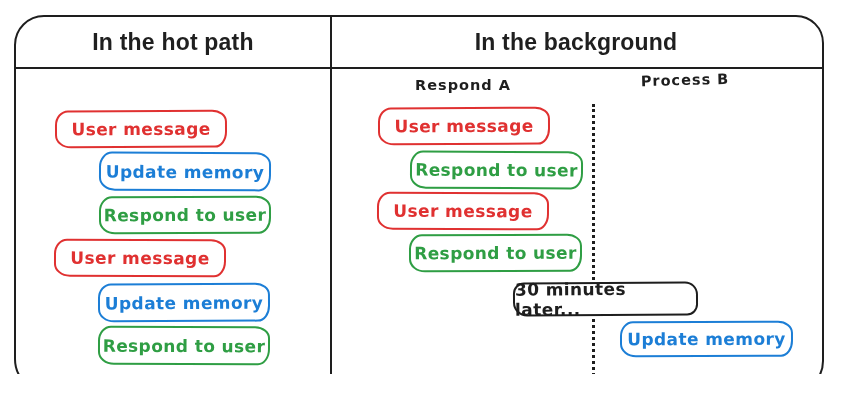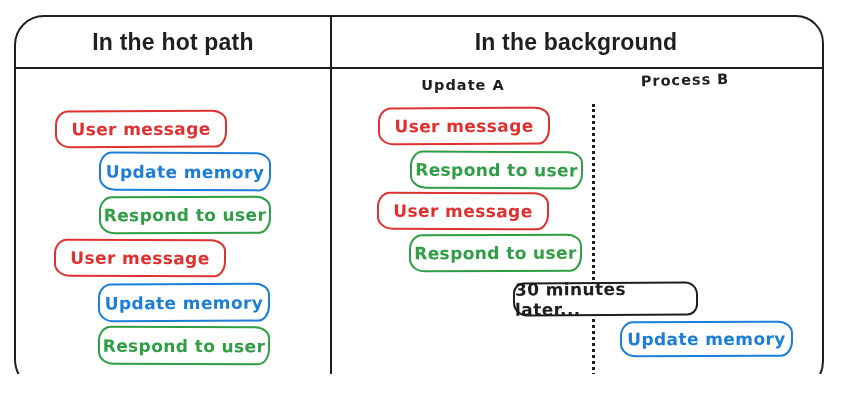--- a/index.html
+++ b/index.html
@@ -52,21 +52,21 @@
       <div class="header-cell left">
         <span>In the hot path</span>
       </div>
       <div class="header-cell right">
         <span>In the background</span>
       </div>
     </div>
     <div class="vdivider"></div>
   </div>
 
-  <div class="process-label hand" style="left:393px;top:77px;">Update A</div>
+  <div class="process-label hand" style="left:393px;top:77px;">Respond A</div>
   <div class="process-label hand" style="left:615px;top:72px;transform:rotate(-1.5deg);">Process B</div>
   <div class="dotted-line"></div>
 
   <div class="box hand" style="left: 55px; top: 110px; width: 172px; height: 38px; transform: rotate(-0.3deg); color: rgb(224, 49, 49); border-color: rgb(224, 49, 49);">
     <span>User message</span>
   </div>
   <div class="box hand" style="left: 99px; top: 152px; width: 172px; height: 39px; transform: rotate(0.3deg); color: rgb(28, 126, 214); border-color: rgb(28, 126, 214);">
     <span>Update memory</span>
   </div>
   <div class="box hand" style="left: 99px; top: 196px; width: 172px; height: 38px; transform: rotate(-0.2deg); color: rgb(47, 158, 68); border-color: rgb(47, 158, 68);">

